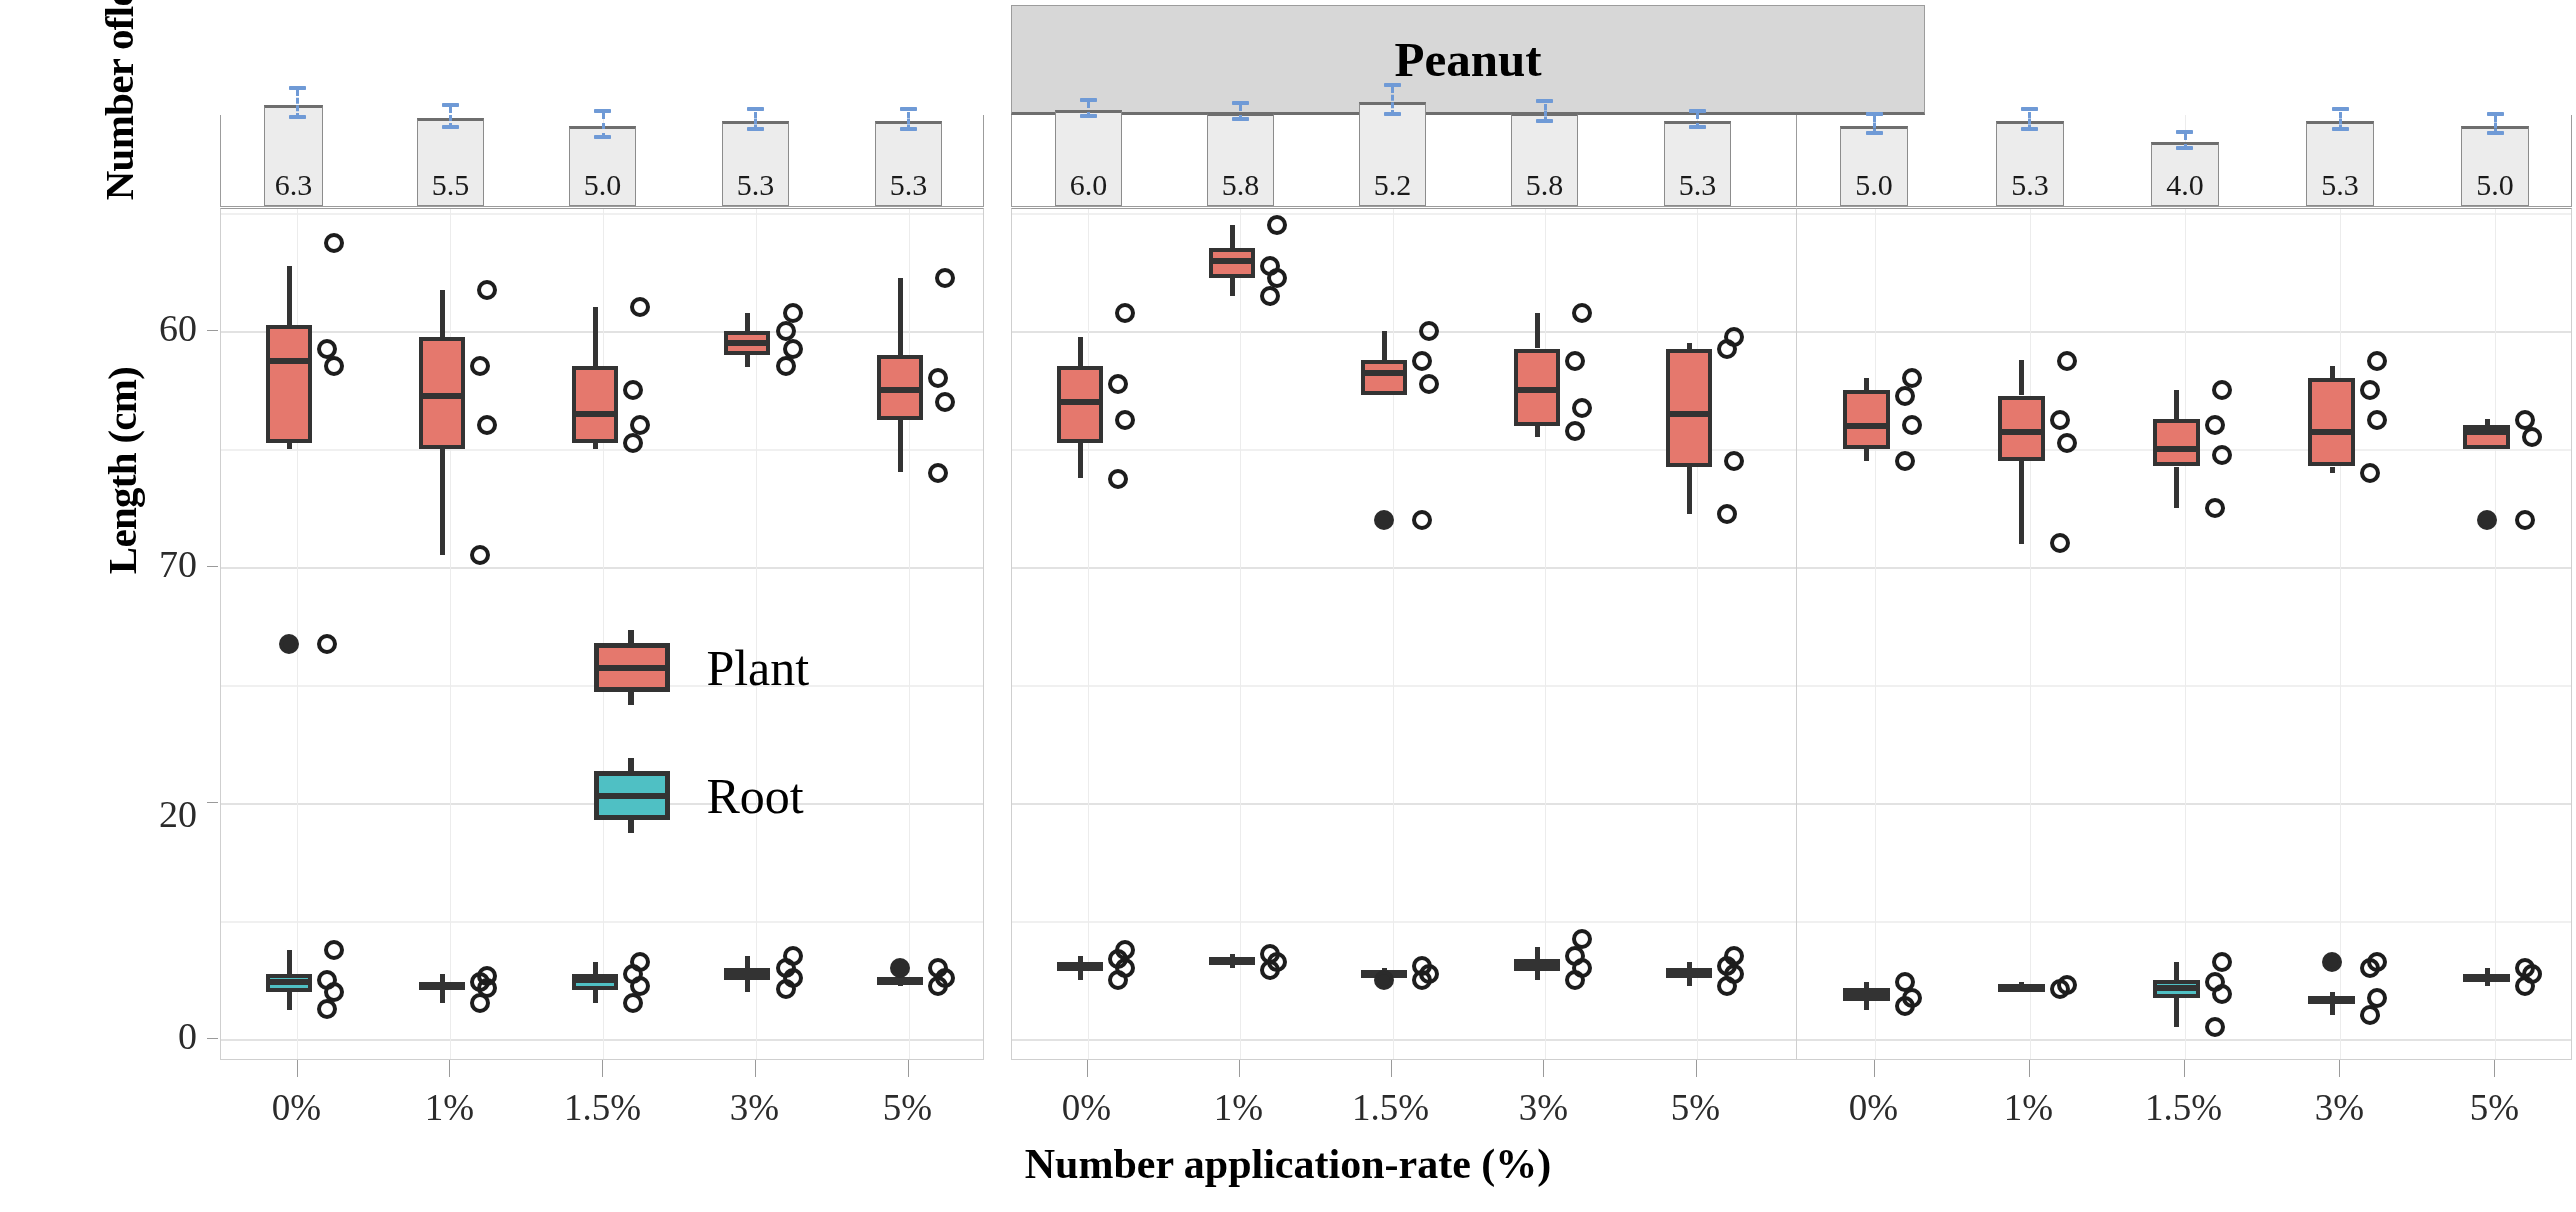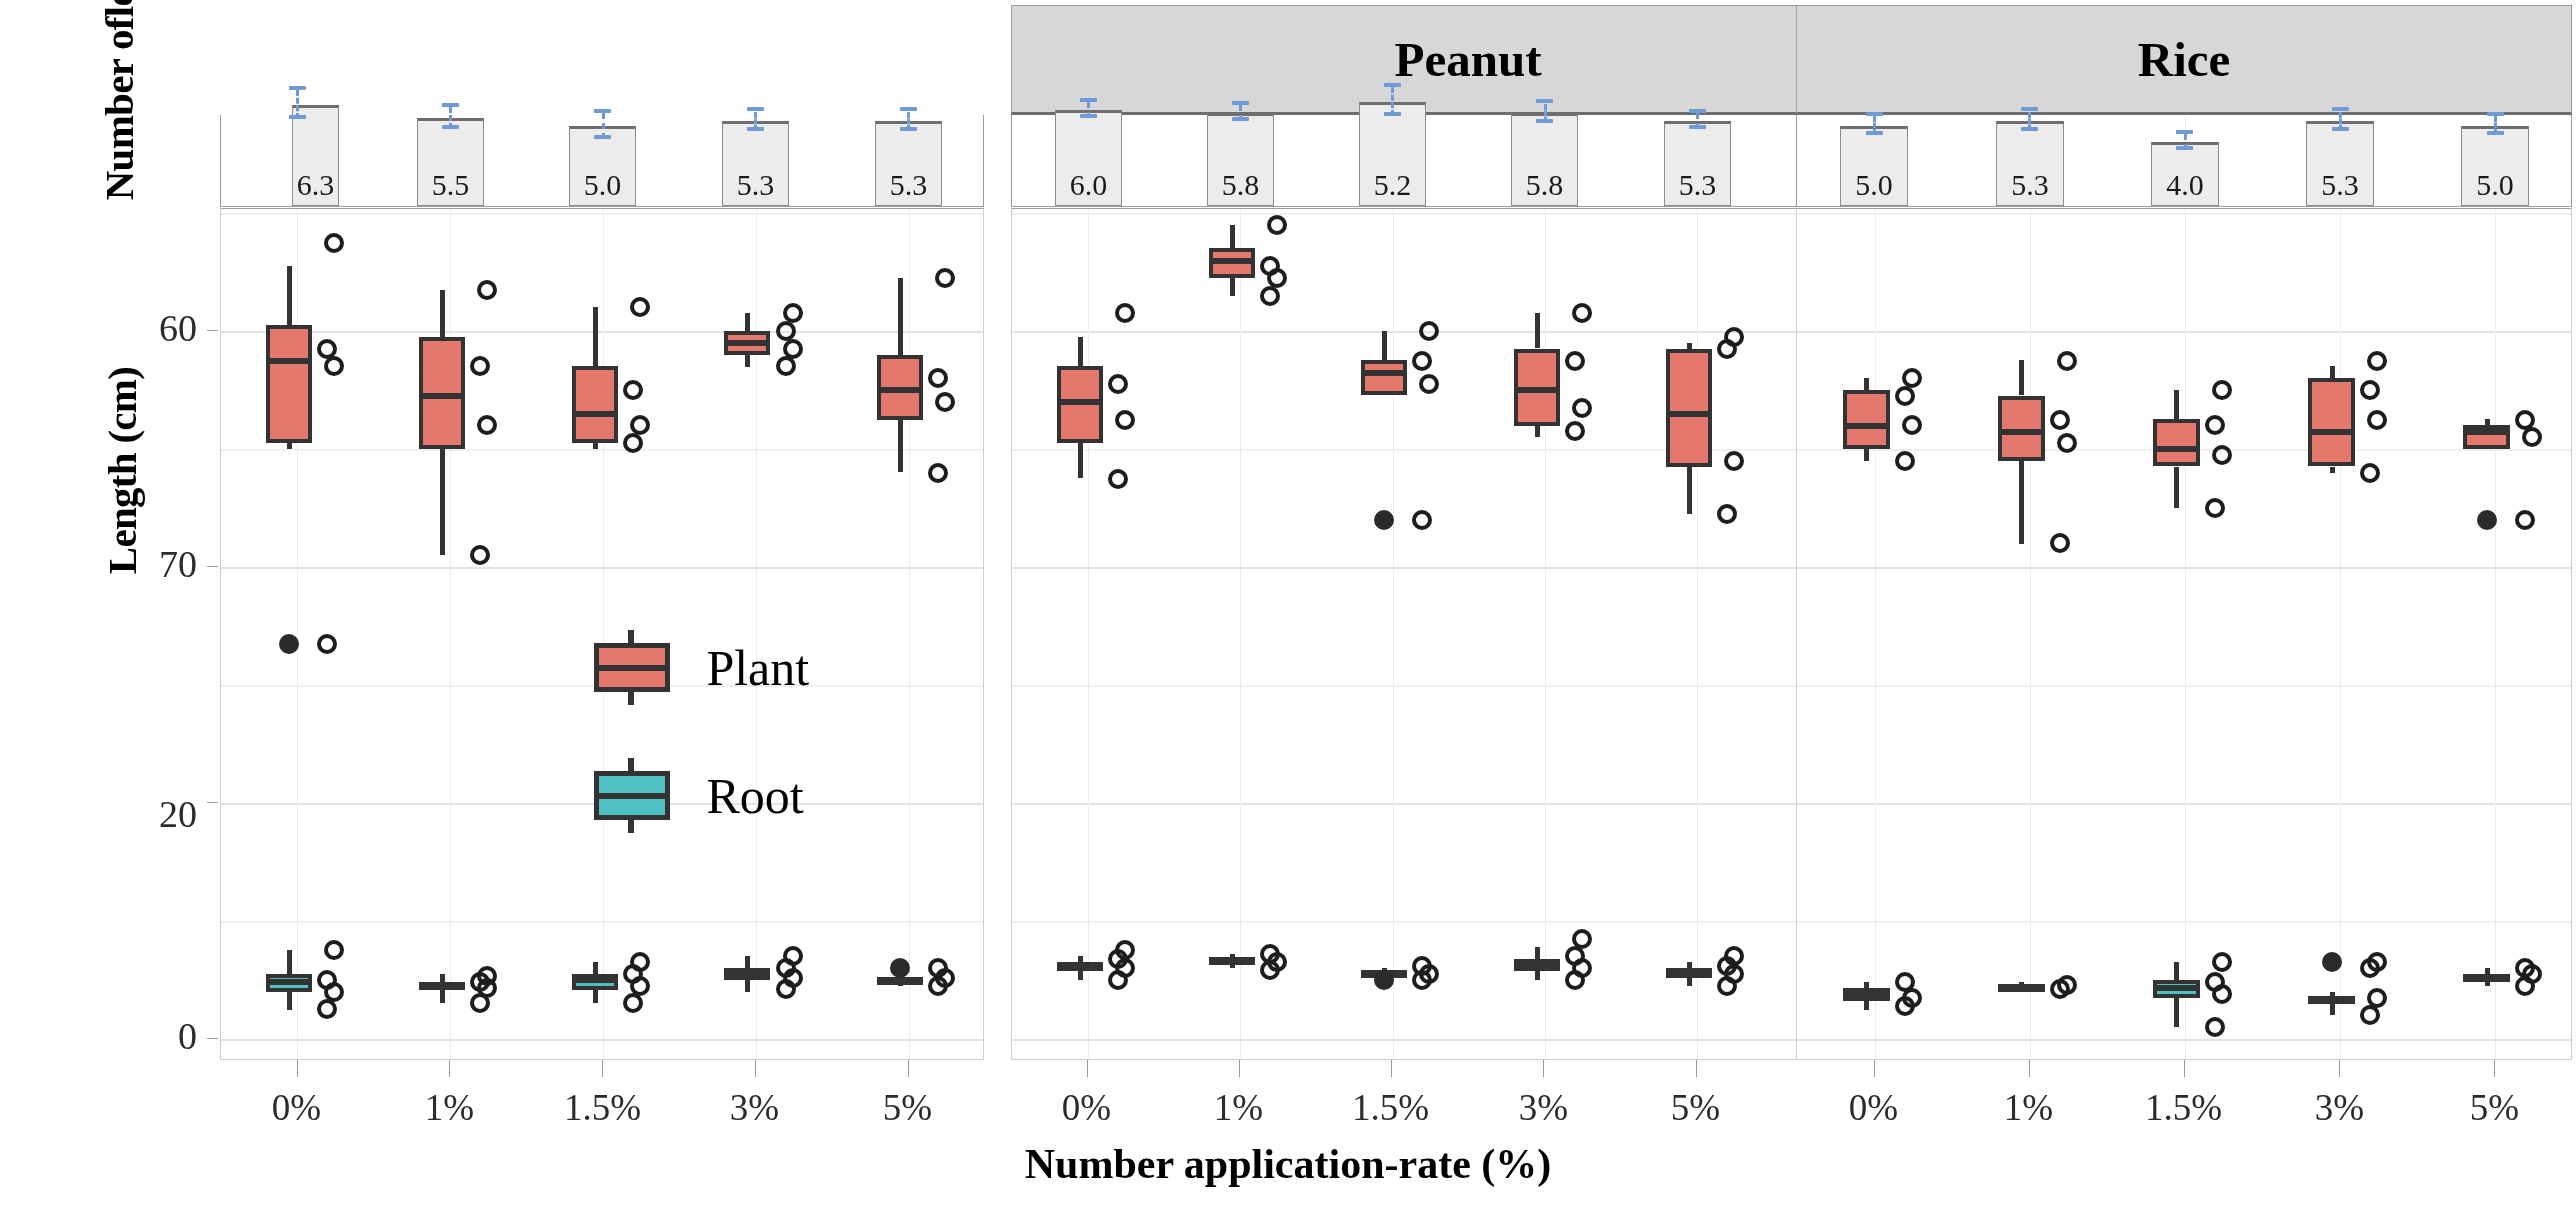--- a/index.html
+++ b/index.html
@@ -90,21 +90,21 @@
     </div>
 
   <div id="panels">
       <div class="panel" style="left: 220px; width: 764px;">
         <div class="subpanel-top">
           <div class="vgrid-major" style="left: 76px; height: 100%;"></div>
           <div class="vgrid-major" style="left: 229px; height: 100%;"></div>
           <div class="vgrid-major" style="left: 382px; height: 100%;"></div>
           <div class="vgrid-major" style="left: 535px; height: 100%;"></div>
           <div class="vgrid-major" style="left: 688px; height: 100%;"></div>
-          <div class="barwrap" style="left: 43px; width: 47px; height: 101px; margin-left: 28px;">
+          <div class="barwrap" style="left: 43px; width: 59px; height: 101px;">
             <div class="bar" style="height: 100%;"></div>
             <div class="barlabel">6.3</div>
           </div>
           <div class="errbar" style="left: 75px; bottom: 87px; height: 29px;"></div>
           <div class="errcap" style="left: 68px; bottom: 116px;"></div>
           <div class="errcap" style="left: 68px; bottom: 87px;"></div>
           <div class="barwrap" style="left: 196px; width: 67px; height: 88px;">
             <div class="bar" style="height: 100%;"></div>
             <div class="barlabel">5.5</div>
           </div>
@@ -366,23 +366,20 @@
           <div class="median" style="left: 654px; width: 46px; top: 761px;"></div>
           <div class="whisker" style="left: 675px; top: 753px; height: 5.9px;"></div>
           <div class="whisker" style="left: 675px; top: 768px; height: 8.3px;"></div>
           <div class="pt" style="left: 705px; top: 767px;"></div>
           <div class="pt" style="left: 712px; top: 755px;"></div>
           <div class="pt" style="left: 705px; top: 747px;"></div>
           <div class="pt" style="left: 712px; top: 737px;"></div>
         </div>
       </div>
       <div class="panel" style="left: 1796px; width: 776px;">
-        <div class="strip">
-          <div class="strip-label">Rice</div>
-        </div>
         <div class="subpanel-top">
           <div class="vgrid-major" style="left: 78px; height: 100%;"></div>
           <div class="vgrid-major" style="left: 233px; height: 100%;"></div>
           <div class="vgrid-major" style="left: 388px; height: 100%;"></div>
           <div class="vgrid-major" style="left: 543px; height: 100%;"></div>
           <div class="vgrid-major" style="left: 698px; height: 100%;"></div>
           <div class="barwrap" style="left: 43px; width: 68px; height: 80px;">
             <div class="bar" style="height: 100%;"></div>
             <div class="barlabel">5.0</div>
           </div>

